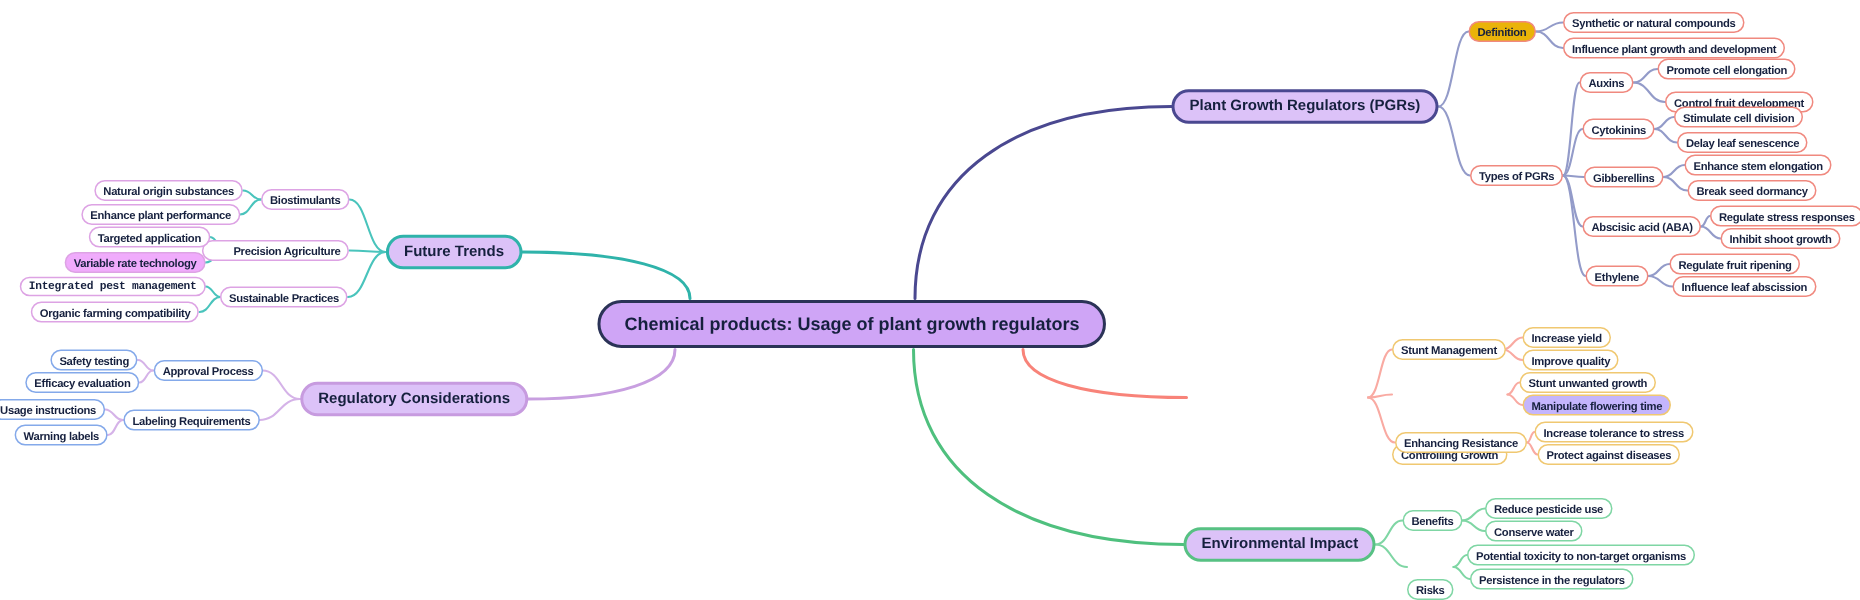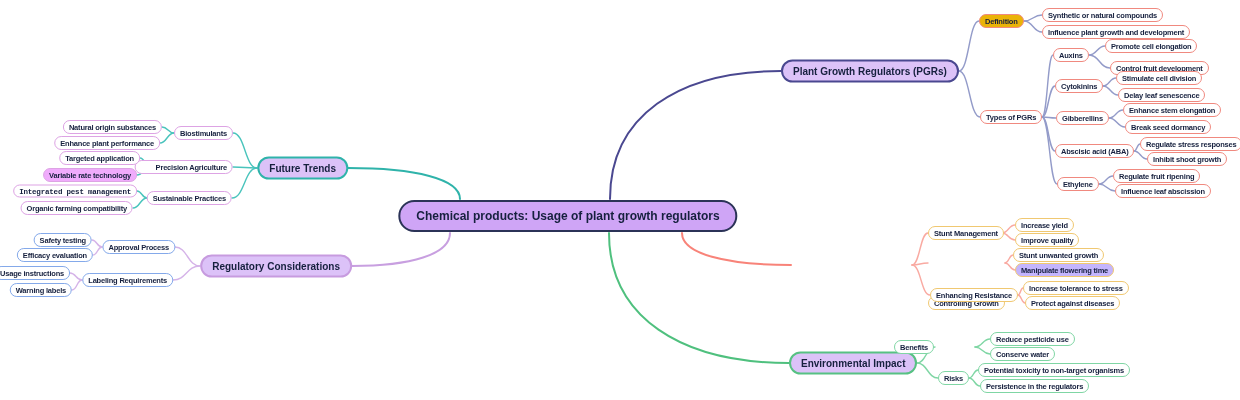--- a/index.html
+++ b/index.html
@@ -146,24 +146,24 @@
       <div class="node node-sub anchor-left" style="left: 928px; top: 233px; border-color: rgb(240, 200, 113); background: rgb(255, 255, 255);">Stunt Management</div>
       <div class="node node-sub anchor-left" style="left: 1015px; top: 225px; border-color: rgb(240, 200, 113); background: rgb(255, 255, 255);">Increase yield</div>
       <div class="node node-sub anchor-left" style="left: 1015px; top: 240px; border-color: rgb(240, 200, 113); background: rgb(255, 255, 255);">Improve quality</div>
       <div class="node node-sub anchor-left" style="left: 928px; top: 263px; border-color: rgb(240, 200, 113); background: rgb(255, 255, 255); margin-top: 40px;">Controlling Growth</div>
       <div class="node node-sub anchor-left" style="left: 1013px; top: 255px; border-color: rgb(240, 200, 113); background: rgb(255, 255, 255);">Stunt unwanted growth</div>
       <div class="node node-sub anchor-left" style="left: 1015px; top: 270px; border-color: rgb(240, 200, 113); background: #c4b5fd;">Manipulate flowering time</div>
       <div class="node node-sub anchor-left" style="left: 930px; top: 295px; border-color: rgb(240, 200, 113); background: rgb(255, 255, 255);">Enhancing Resistance</div>
       <div class="node node-sub anchor-left" style="left: 1023px; top: 288px; border-color: rgb(240, 200, 113); background: rgb(255, 255, 255);">Increase tolerance to stress</div>
       <div class="node node-sub anchor-left" style="left: 1025px; top: 303px; border-color: rgb(240, 200, 113); background: rgb(255, 255, 255);">Protect against diseases</div>
       <div class="node node-main anchor-left" style="left: 789px; top: 363px; border-color: rgb(87, 193, 131); background: rgb(220, 194, 248);">Environmental Impact</div>
-      <div class="node node-sub anchor-left" style="left: 894px; top: 347px; border-color: rgb(127, 214, 164); background: rgb(255, 255, 255);">Benefits</div>
+      <div class="node node-sub anchor-left" style="left: 935px; top: 347px; border-color: rgb(127, 214, 164); background: rgb(255, 255, 255);">Benefits</div>
       <div class="node node-sub anchor-left" style="left: 990px; top: 339px; border-color: rgb(127, 214, 164); background: rgb(255, 255, 255);">Reduce pesticide use</div>
       <div class="node node-sub anchor-left" style="left: 990px; top: 354px; border-color: rgb(127, 214, 164); background: rgb(255, 255, 255);">Conserve water</div>
-      <div class="node node-sub anchor-left" style="left: 938px; top: 378px; border-color: rgb(127, 214, 164); background: rgb(255, 255, 255);">Risks</div>
+      <div class="node node-sub anchor-left" style="left: 938px; top: 393px; border-color: rgb(127, 214, 164); background: rgb(255, 255, 255);">Risks</div>
       <div class="node node-sub anchor-left" style="left: 978px; top: 370px; border-color: rgb(127, 214, 164); background: rgb(255, 255, 255);">Potential toxicity to non-target organisms</div>
       <div class="node node-sub anchor-left" style="left: 980px; top: 386px; border-color: rgb(127, 214, 164); background: rgb(255, 255, 255);">Persistence in the regulators</div>
       <div class="node node-main anchor-right" style="left: 348px; top: 168px; border-color: rgb(47, 179, 170); background: rgb(220, 194, 248);">Future Trends</div>
       <div class="node node-sub anchor-right" style="left: 233px; top: 133px; border-color: rgb(221, 163, 228); background: rgb(255, 255, 255);">Biostimulants</div>
       <div class="node node-sub anchor-right" style="left: 162px; top: 127px; border-color: rgb(221, 163, 228); background: rgb(255, 255, 255);">Natural origin substances</div>
       <div class="node node-sub anchor-right" style="left: 160px; top: 143px; border-color: rgb(221, 163, 228); background: rgb(255, 255, 255);">Enhance plant performance</div>
       <div class="node node-sub anchor-right" style="left: 233px; top: 167px; border-color: rgb(221, 163, 228); background: rgb(255, 255, 255); padding-left: 20px;">Precision Agriculture</div>
       <div class="node node-sub anchor-right" style="left: 140px; top: 158px; border-color: rgb(221, 163, 228); background: rgb(255, 255, 255);">Targeted application</div>
       <div class="node node-sub anchor-right" style="left: 137px; top: 175px; border-color: rgb(221, 163, 228); background: #f0abfc;">Variable rate technology</div>
       <div class="node node-sub anchor-right" style="left: 232px; top: 198px; border-color: rgb(221, 163, 228); background: rgb(255, 255, 255);">Sustainable Practices</div>

